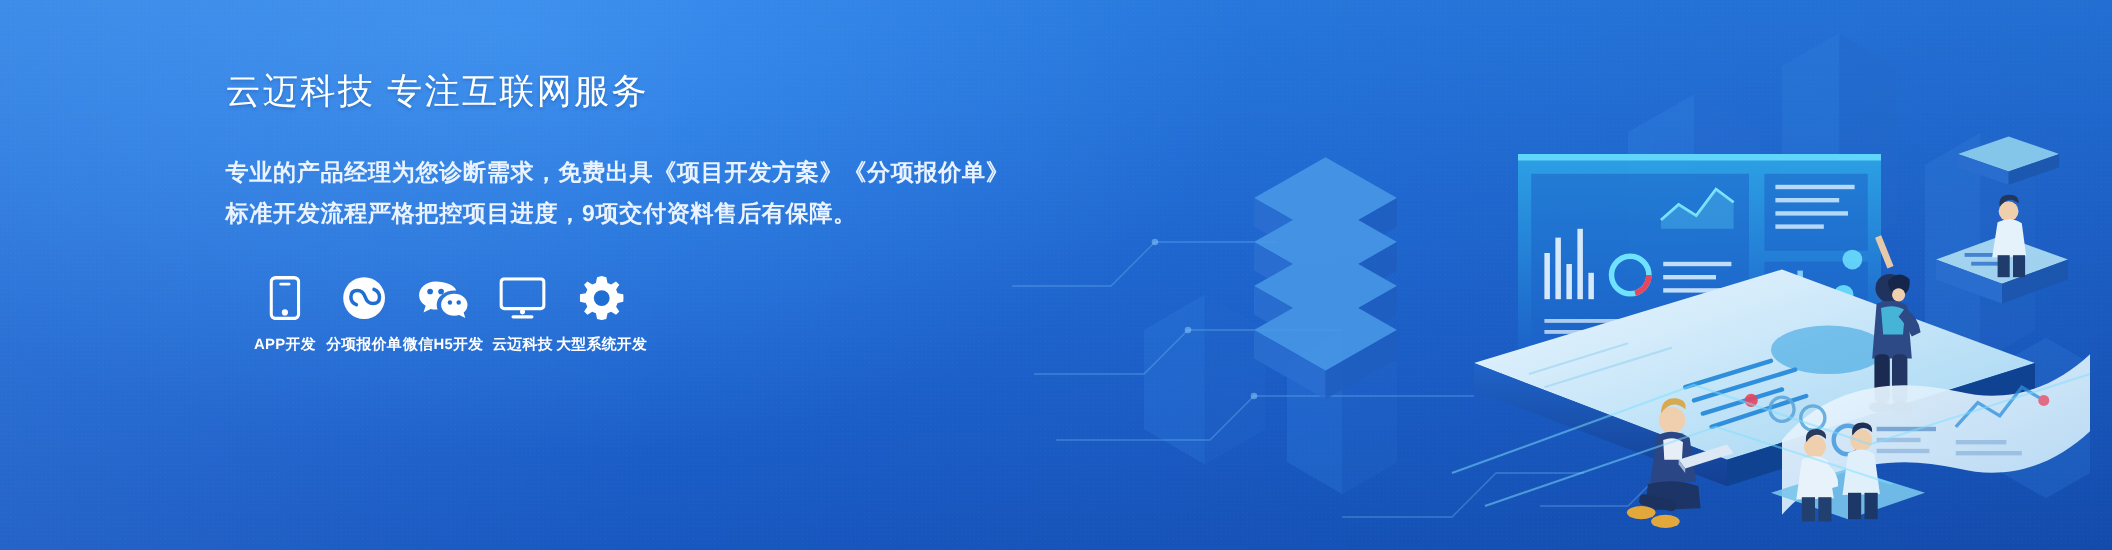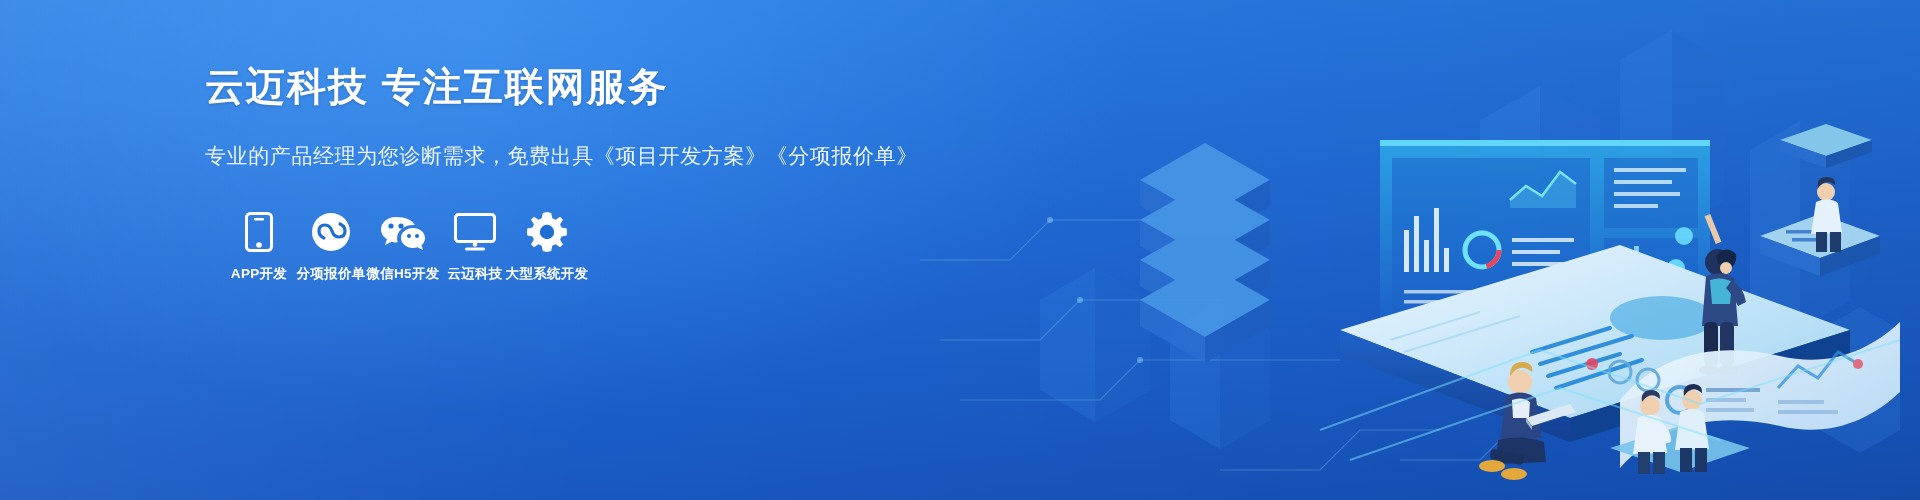--- a/index.html
+++ b/index.html
@@ -35,35 +35,35 @@
   }
 
   
   .content {
     position:absolute;
     left:205px; top:64px;
     width:760px;
     z-index:6;
   }
   .headline {
-    font-size:39px;
-    font-weight:bold;
+    font-size:32px;
+    font-weight:normal;
     color:#ffffff;
     letter-spacing:2px;
     line-height:1.2;
     white-space:nowrap;
     text-shadow:0 1px 3px rgba(10,40,95,0.25);
   }
   .subtitle {
-    margin-top:27px;
+    margin-top:38px;
     font-size:21px;
     color:#eaf3ff;
     line-height:1.75;
     letter-spacing:0.6px;
-    font-weight:normal;
+    font-weight:bold;
   }
   .subtitle div { white-space:nowrap; }
 
   
   .services {
     display:flex;
     margin-top:36px;
     margin-left:18px;
     gap:0px;
   }
@@ -349,20 +349,21 @@
       </g>
     </svg>
   </div>
 
   <div class="content">
 
     <div class="headline">云迈科技 专注互联网服务</div>
 
     <div class="subtitle">
       <div>专业的产品经理为您诊断需求，免费出具《项目开发方案》《分项报价单》</div>
+      <div>标准开发流程严格把控项目进度，9项交付资料售后有保障。</div>
     </div>
 
     <div class="services">
 
       <div class="service">
         <span class="svc-icon">
           <svg width="28" height="40" viewBox="0 0 28 40">
             <rect x="1.5" y="1.5" width="25" height="37" rx="4" fill="none" stroke="#ffffff" stroke-width="3"></rect>
             <rect x="9" y="6" width="10" height="2.6" rx="1.3" fill="#ffffff"></rect>
             <circle cx="14" cy="33" r="2.8" fill="#ffffff"></circle>

